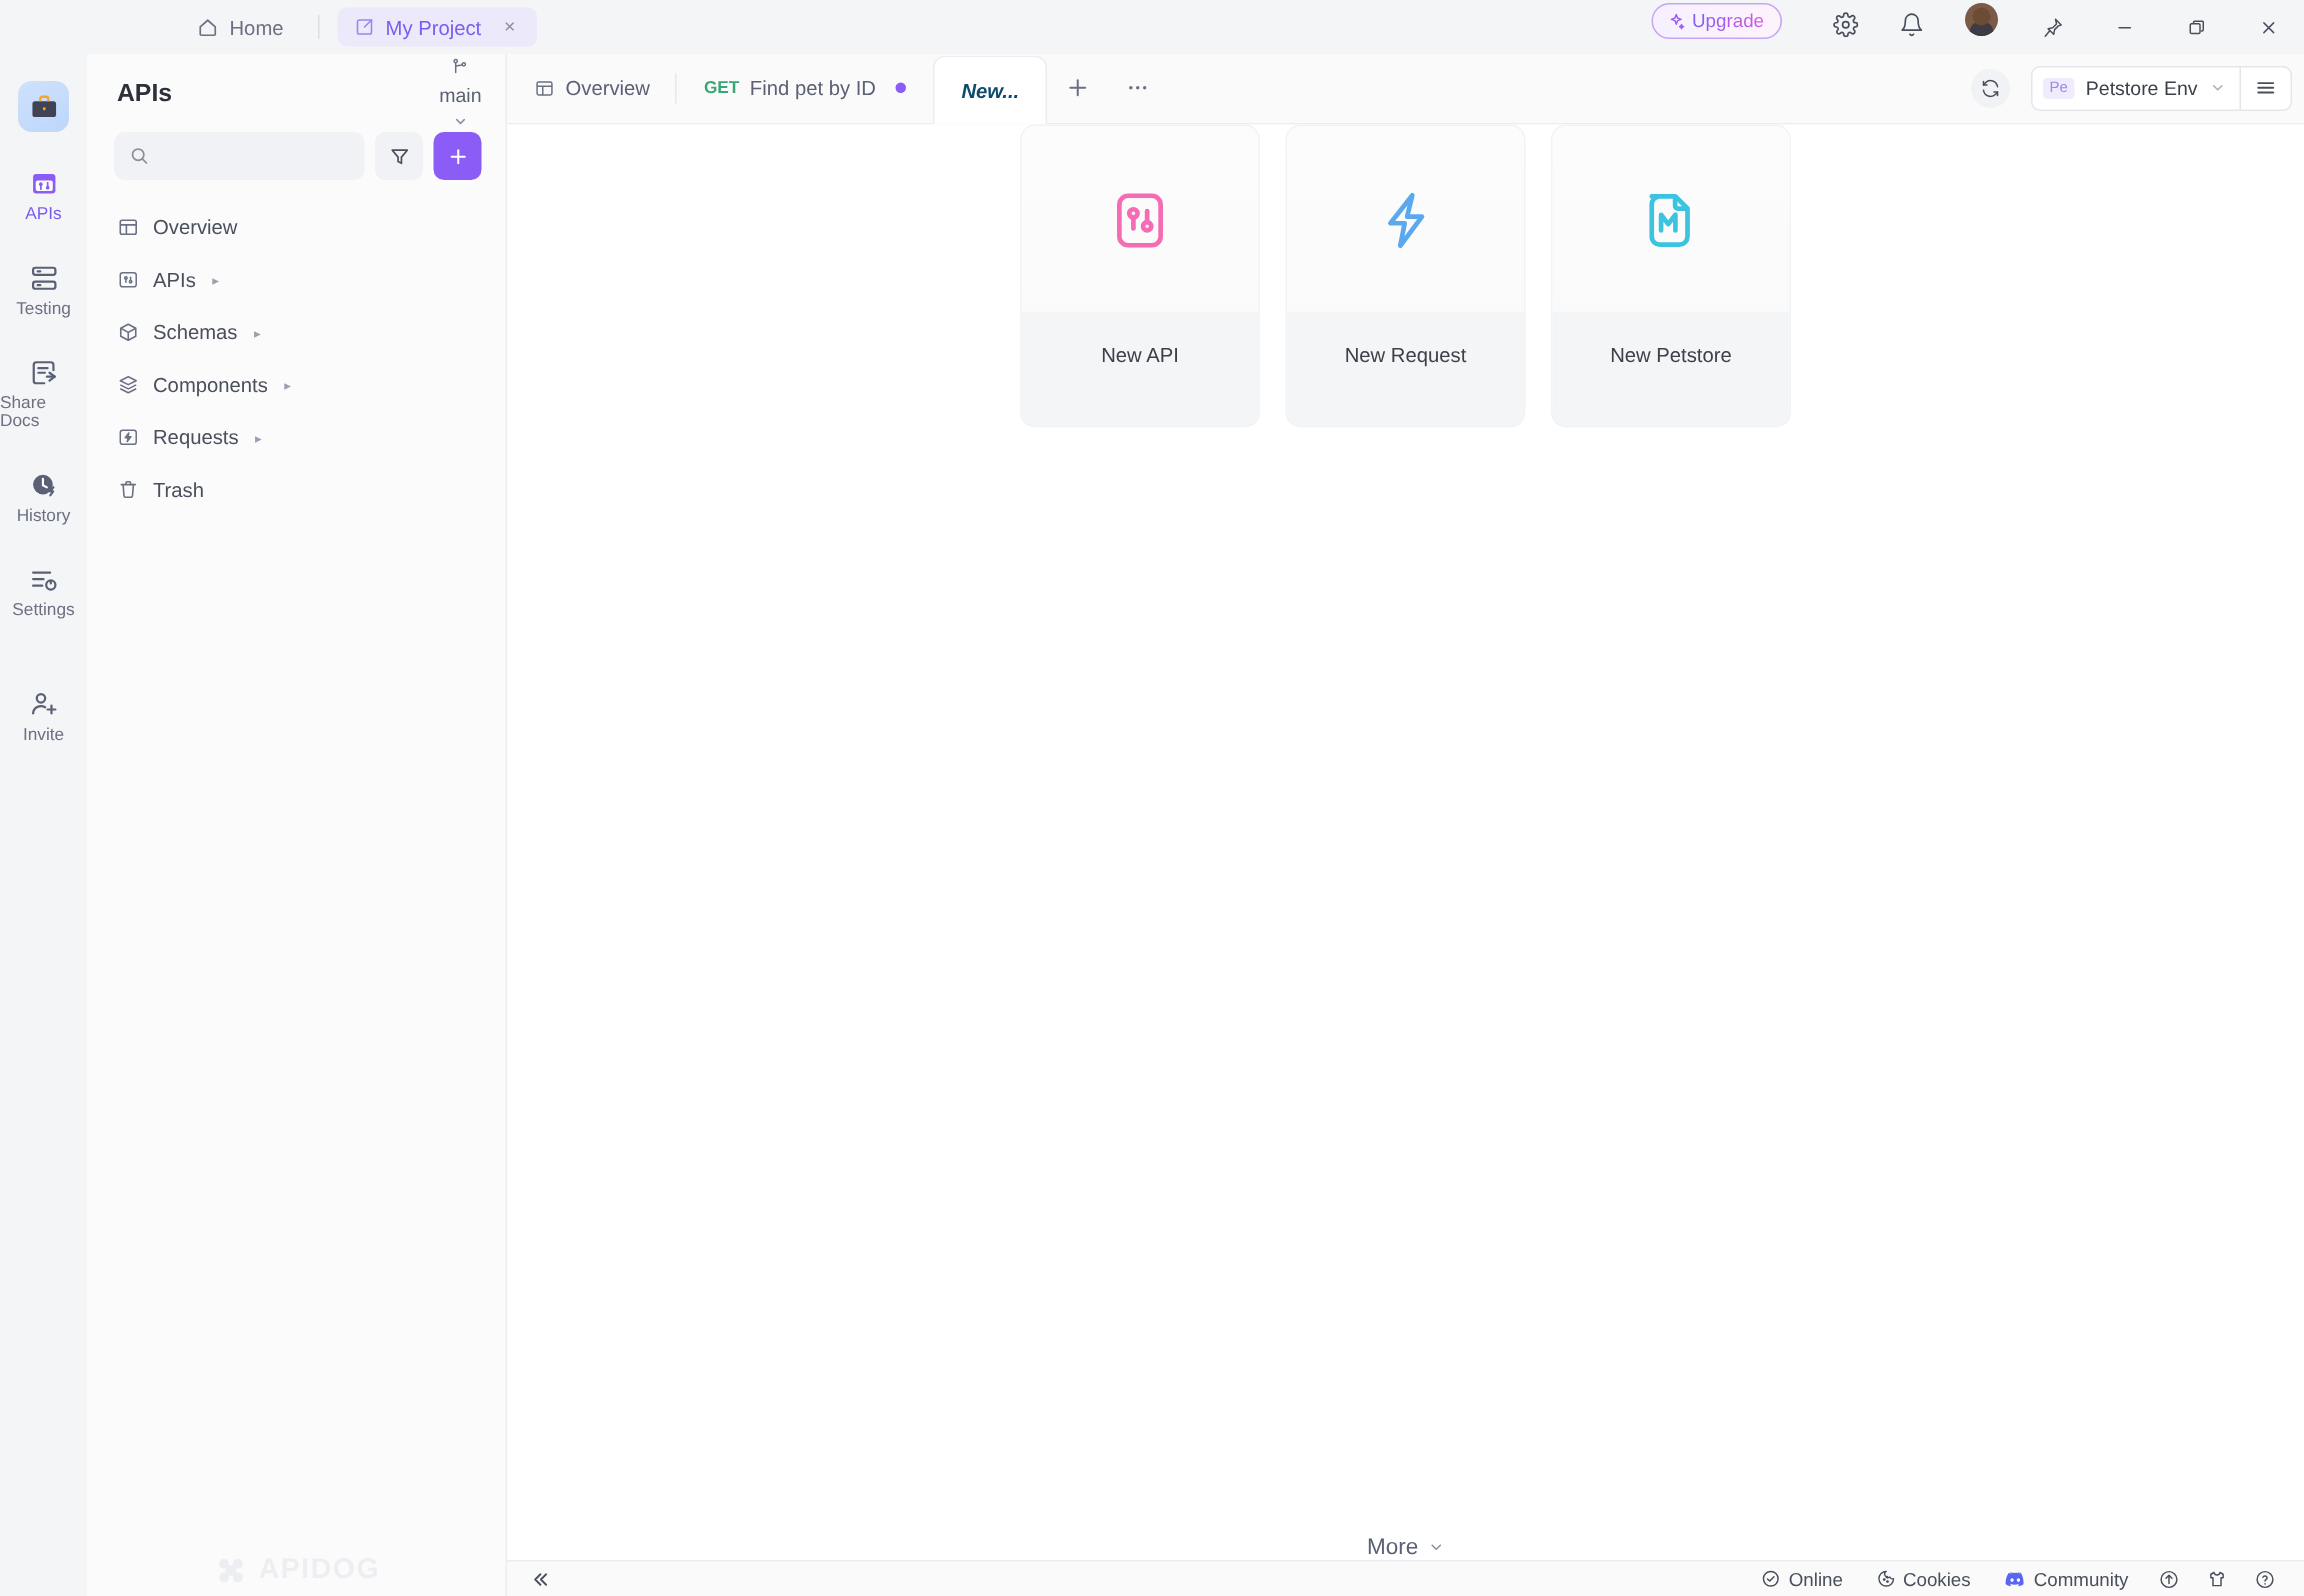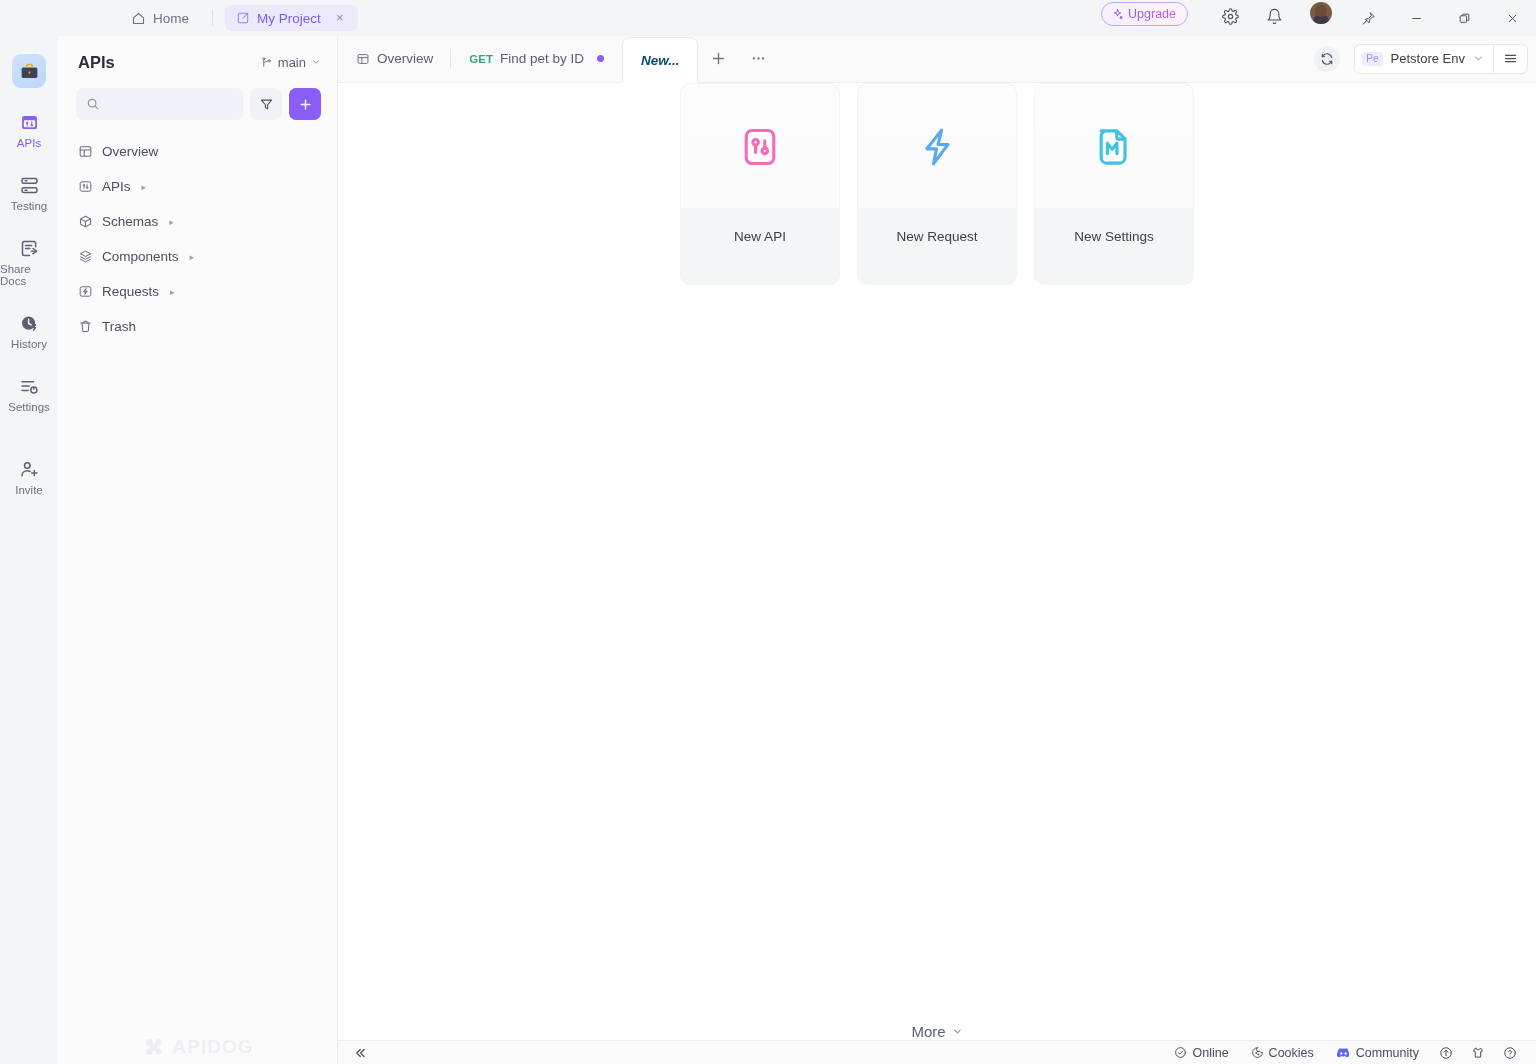--- a/index.html
+++ b/index.html
@@ -113,21 +113,21 @@
     background: #fbfbfc;
     border-right: 1px solid #ebedf0;
   }
   .sb-head {
     height: 52px; display: flex; align-items: center;
     padding: 0 16px 0 20px;
   }
   .sb-title { font-size: 16.5px; color: #2c3038; font-weight: 600; }
   .branch {
     margin-left: auto; display: flex; align-items: center; gap: 5px;
-    font-size: 13px; color: #5b6175; cursor: pointer;
+    font-size: 13px; color: #5b6175; cursor: pointer; flex-direction: column;
   }
   .sb-search-row {
     display: flex; align-items: center; gap: 7px;
     padding: 0 16px 0 18px; margin-bottom: 14px;
   }
   .sb-search {
     flex: 1; height: 32px; border-radius: 7px;
     background: #f1f2f5; display: flex; align-items: center;
     padding: 0 10px; gap: 7px;
   }
@@ -646,21 +646,21 @@
       </div>
 
       <div class="card">
         <div class="ico">
           <svg width="44" height="44" viewBox="0 0 24 24" fill="none" stroke="#3cc3e0" stroke-width="1.7" stroke-linejoin="round">
               <path d="M6 3.2h8.6L19 7.6v10.2a3 3 0 0 1-3 3H9a3 3 0 0 1-3-3V6.2a3 3 0 0 1 3-3z" transform="translate(-1,0)"></path>
               <path d="M13.5 3.4v3.3a1 1 0 0 0 1 1h3.2"></path>
               <path d="M8.4 15.6V9.9l2.6 3.4 2.6-3.4v5.7" stroke-linecap="round"></path>
             </svg>
         </div>
-        <div class="cap">New Settings</div>
+        <div class="cap">New Petstore</div>
       </div>
 
     </div>
 
     <div class="more-row">
       <span>More</span>
       <span>
         <svg width="11" height="11" viewBox="0 0 24 24" fill="none" stroke="#8a8fa0" stroke-width="2.2" stroke-linecap="round" stroke-linejoin="round">
             <path d="M6 9l6 6 6-6"></path>
           </svg>

